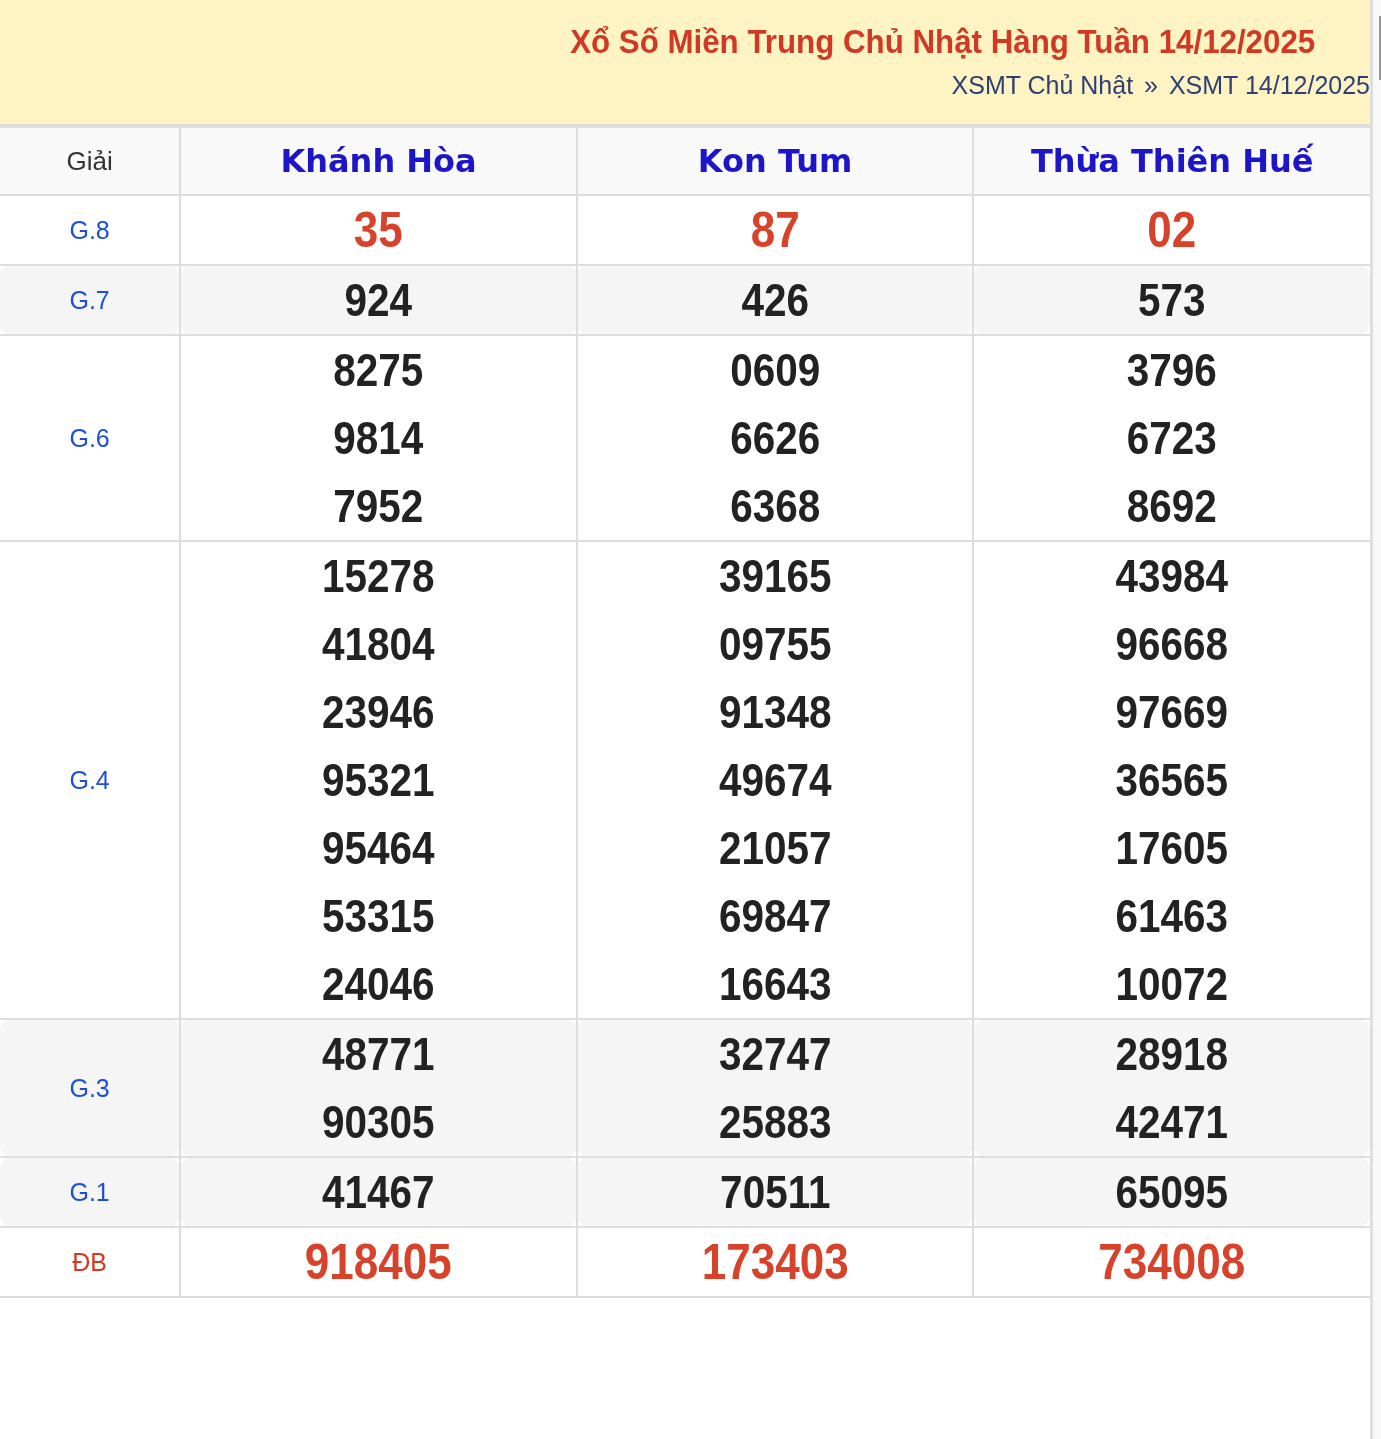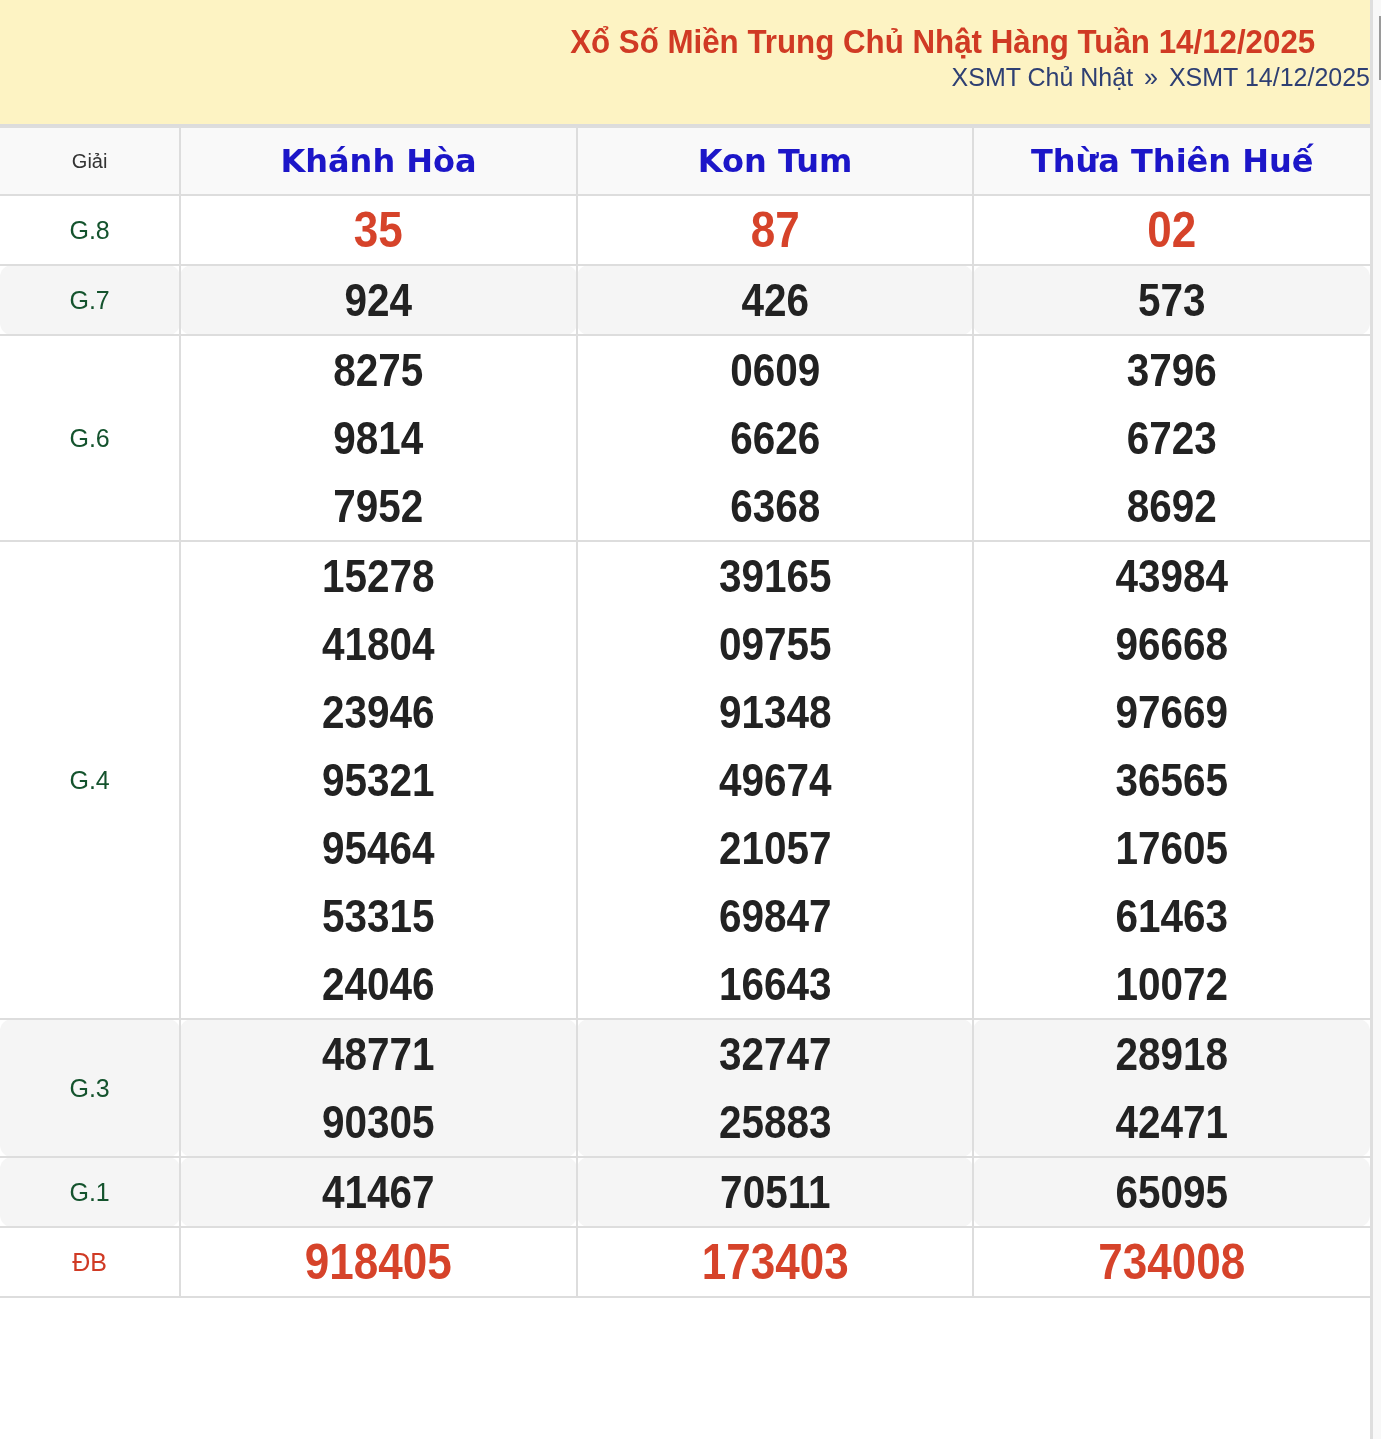--- a/index.html
+++ b/index.html
@@ -29,21 +29,21 @@
     box-sizing: border-box;
   }
   .title {
     margin: 0; padding-top: 20px;
     color: #d03a24; font-size: 34px; font-weight: bold;
     font-family: "Liberation Sans", sans-serif;
     transform: scaleX(0.92); letter-spacing: 0px;
     line-height: 42px;
   }
   .breadcrumb {
-    font-size: 25px; color: #2e3f73; line-height: 30px;
+    margin-top: 8px; font-size: 25px; color: #2e3f73; line-height: 30px;
   }
   .breadcrumb a { color: #2e3f73; text-decoration: none; }
   .breadcrumb .sep { margin: 0 4px; }
   table {
     border-collapse: collapse; width: 1370px; table-layout: fixed;
   }
   td, th {
     border: 2px solid #dddddd; text-align: center; vertical-align: middle;
     padding: 0;
   }
@@ -51,25 +51,25 @@
   tr > *:last-child { border-right: none; }
   col.c0 { width: 180px; }
   col.cn { width: 396px; }
   thead th {
     height: 66px; background: #f9f9f9;
     font-family: "DejaVu Sans", sans-serif; font-weight: bold;
     color: #1c16c8; font-size: 32px;
   }
   thead th.giai {
     font-family: "Liberation Sans", sans-serif; font-weight: normal;
-    color: #333; font-size: 20px;
+    color: #333; font-size: 26px;
   }
   tbody tr.alt td { background: #f5f5f5; border-radius: 12px; }
   tbody tr td { background: #fff; }
-  td.label { font-size: 25px; color: #14532d; }
+  td.label { font-size: 25px; color: #1d4ed8; }
   td.label.db { color: #d03a24; margin-top: 12px; }
   .num {
     display: block; height: 68px; line-height: 68px;
     font-size: 46px; font-weight: bold; color: #222;
     font-family: "Liberation Sans", sans-serif;
     transform: scaleX(0.88);
   }
   .num.red { color: #d6432a; font-size: 50px; }
   .num.db { color: #d6432a; font-size: 50px; }
 </style>

